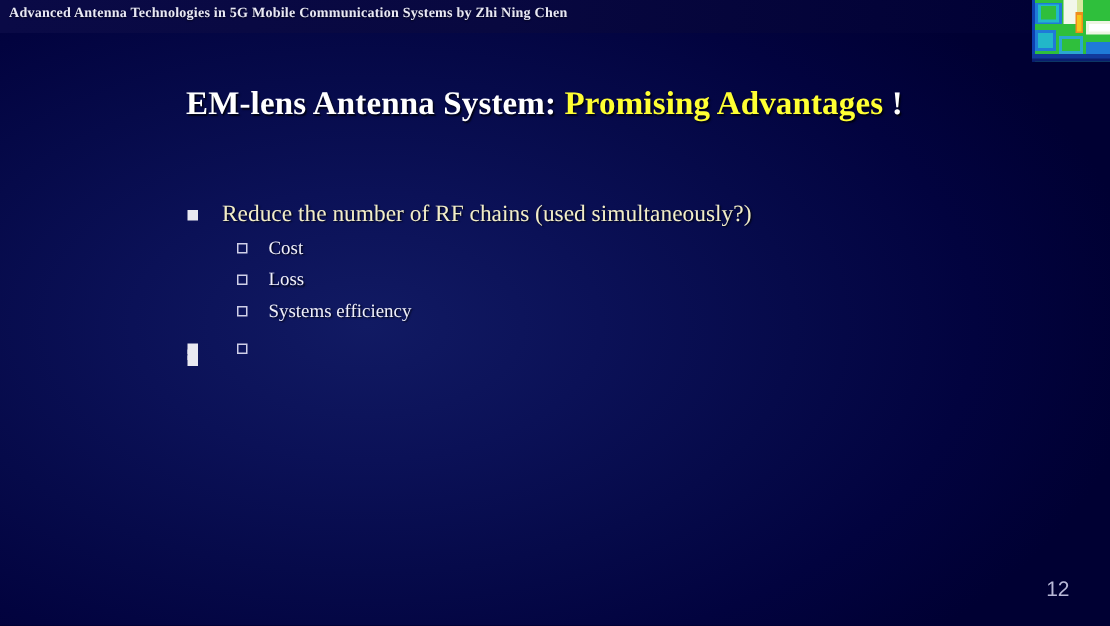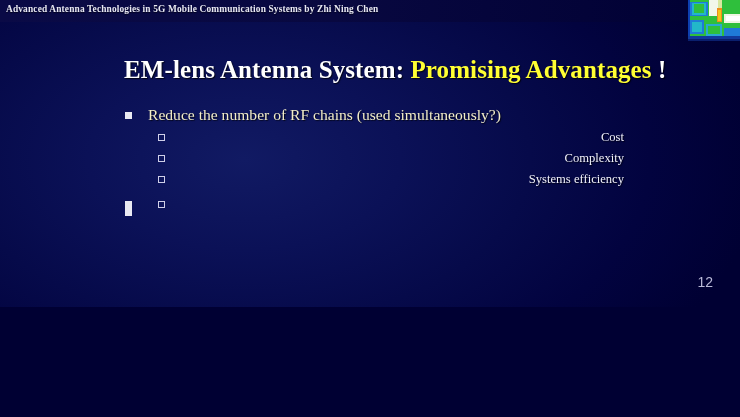--- a/index.html
+++ b/index.html
@@ -11,21 +11,21 @@
     background: #000033;
   }
 
   body {
     font-family: "Liberation Serif", "DejaVu Serif", serif;
   }
 
   #slide {
     position: relative;
     width: 740px;
-    height: 307px;
+    height: 417px;
     background:
       radial-gradient(ellipse 520px 300px at 33% 52%,
         #111a63 0%,
         #0b1157 30%,
         #060a4a 55%,
         #02033f 78%,
         #000033 100%),
       #000033;
     overflow: hidden;
   }
@@ -61,39 +61,39 @@
     overflow: hidden;
     background: #0c2f8a;
   }
   #corner-thumb svg { display:block; }
 
   
   #slide-title {
     position: absolute;
     left: 124px;
     top: 56px;
-    font-size: 25px;
+    font-size: 22px;
     font-weight: bold;
     letter-spacing: 0.1px;
     white-space: nowrap;
   }
   .t-white {
     color: #ffffff;
     text-shadow: 1px 1px 1px rgba(0,0,0,0.75);
   }
   .t-yellow {
     color: #ffff33;
     text-shadow: 1px 1px 1px rgba(0,0,0,0.75);
   }
 
   
   #body-list {
     position: absolute;
     left: 124px;
-    top: 104px;
+    top: 132px;
     width: 500px;
   }
 
   .l1 {
     position: relative;
     padding-left: 24px;
     font-size: 15.6px;
     line-height: 1.42;
     color: #f2edc8;
     text-shadow: 1px 1px 1px rgba(0,0,0,0.7);
@@ -108,21 +108,20 @@
     background: #e9e9f2;
   }
 
   .l2 {
     position: relative;
     padding-left: 55px;
     font-size: 12.6px;
     line-height: 1.66;
     color: #f0f0fa;
     text-shadow: 1px 1px 1px rgba(0,0,0,0.7);
-    text-align: right;
   }
   .l2 .marker {
     position: absolute;
     left: 34px;
     top: 7px;
     width: 7px;
     height: 7px;
     border: 1px solid #cfcfe8;
     background: transparent;
   }
@@ -186,25 +185,25 @@
     <div class="l1">
       <span class="marker"></span>
       <span>Reduce the number of RF chains (used simultaneously?)</span>
     </div>
 
     <div class="l2">
       <span class="marker"></span>
       <span>Cost</span>
     </div>
 
-
-    <div class="l2">
-      <span class="marker"></span>
-      <span>Complexity</span>
-    </div>
+    <div class="l2">
+      <span class="marker"></span>
+      <span>Loss</span>
+    </div>
+
 
     <div class="l2">
       <span class="marker"></span>
       <span>Systems efficiency</span>
     </div>
 
     <div class="grp-gap"></div>
 
     <div class="l1">
       <span class="marker"></span>

